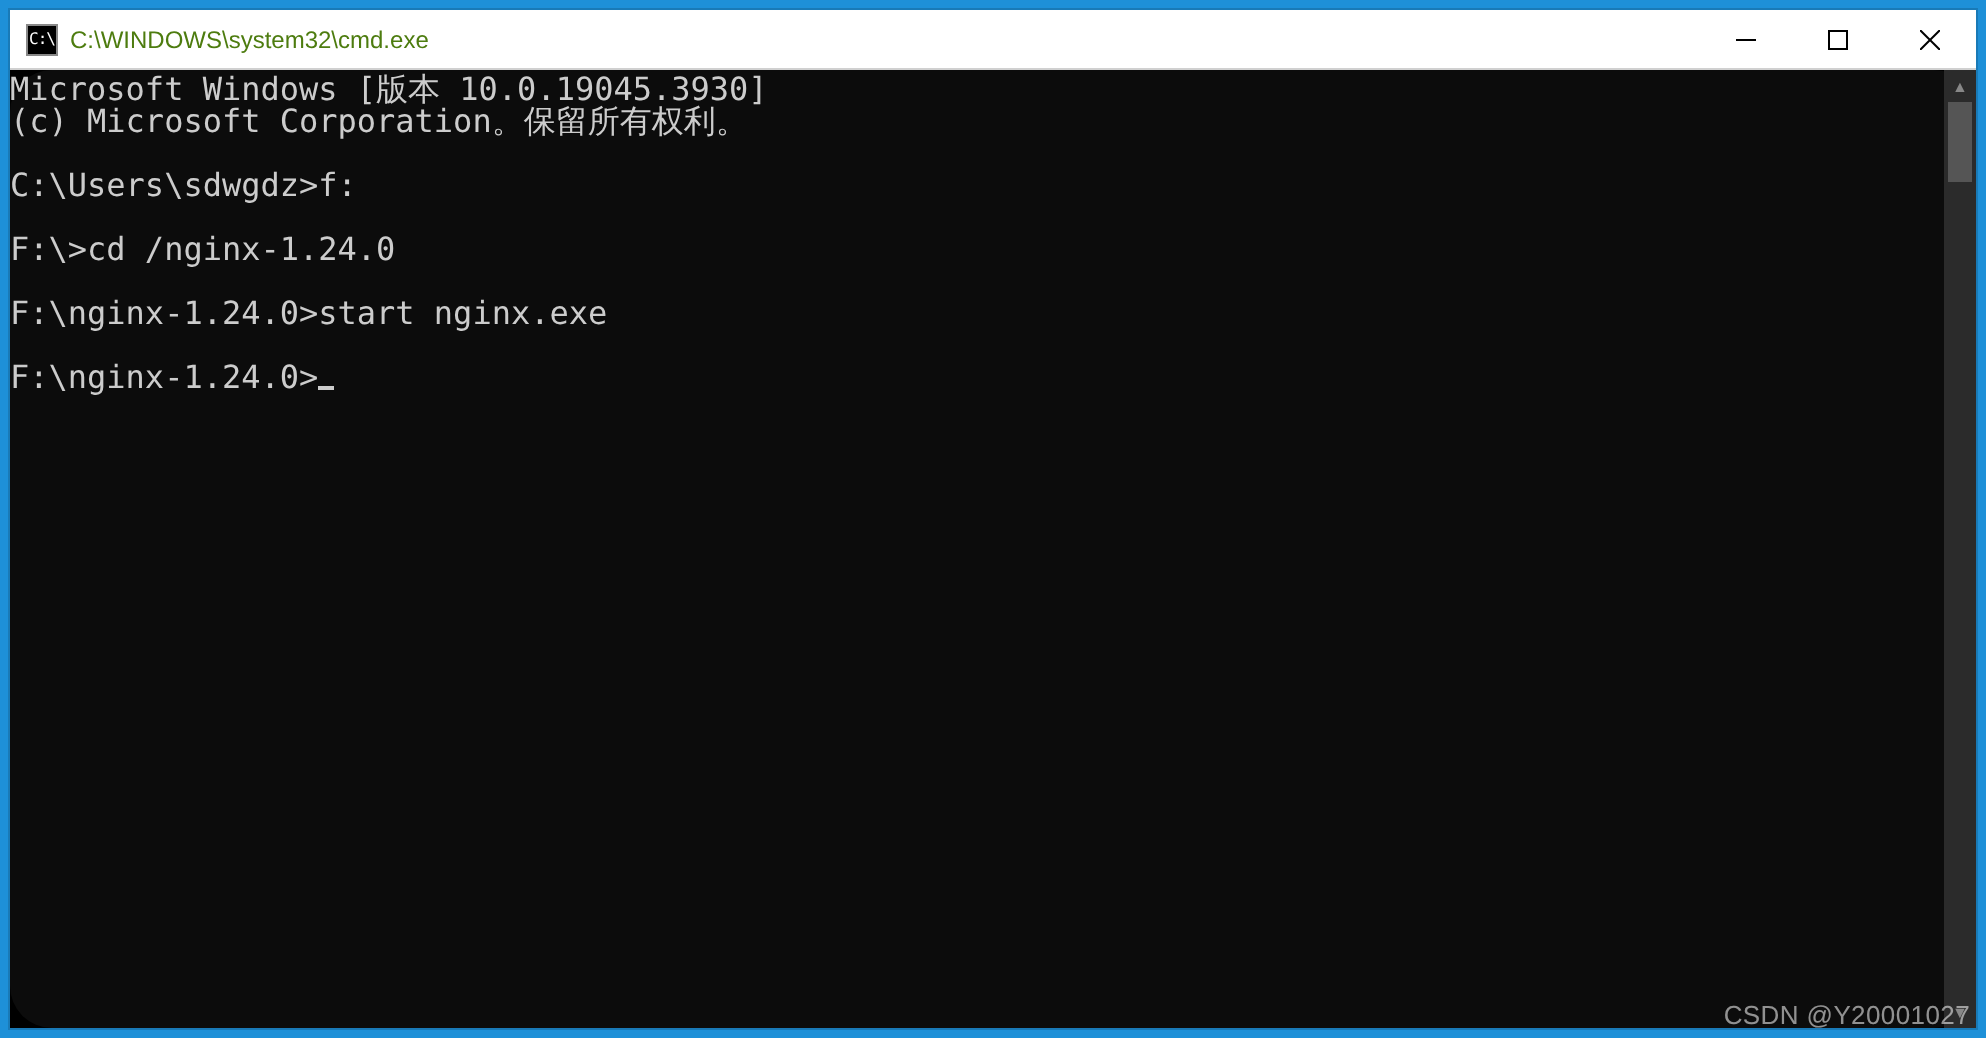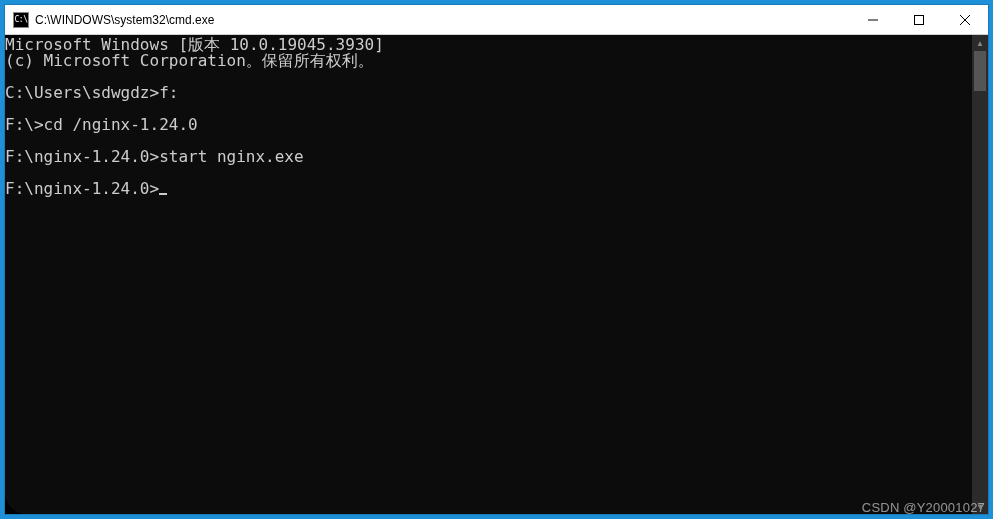--- a/index.html
+++ b/index.html
@@ -30,21 +30,21 @@
       color: #fff;
       font-size: 8px;
       font-family: monospace;
       display: flex; align-items: center; justify-content: center;
       letter-spacing: -0.5px;
       border: 1px solid #888;
     }
     .titlebar-text {
       flex: 1;
       font-size: 12px;
-      color: #000000;
+      color: #4d7c0f;
       white-space: nowrap;
       overflow: hidden;
     }
     .win-controls { display: flex; height: 100%; }
     .win-btn {
       width: 46px; height: 100%;
       display: flex; align-items: center; justify-content: center;
       color: #000;
     }
     .win-btn svg { width: 10px; height: 10px; stroke: #000; stroke-width: 1; fill: none; }

